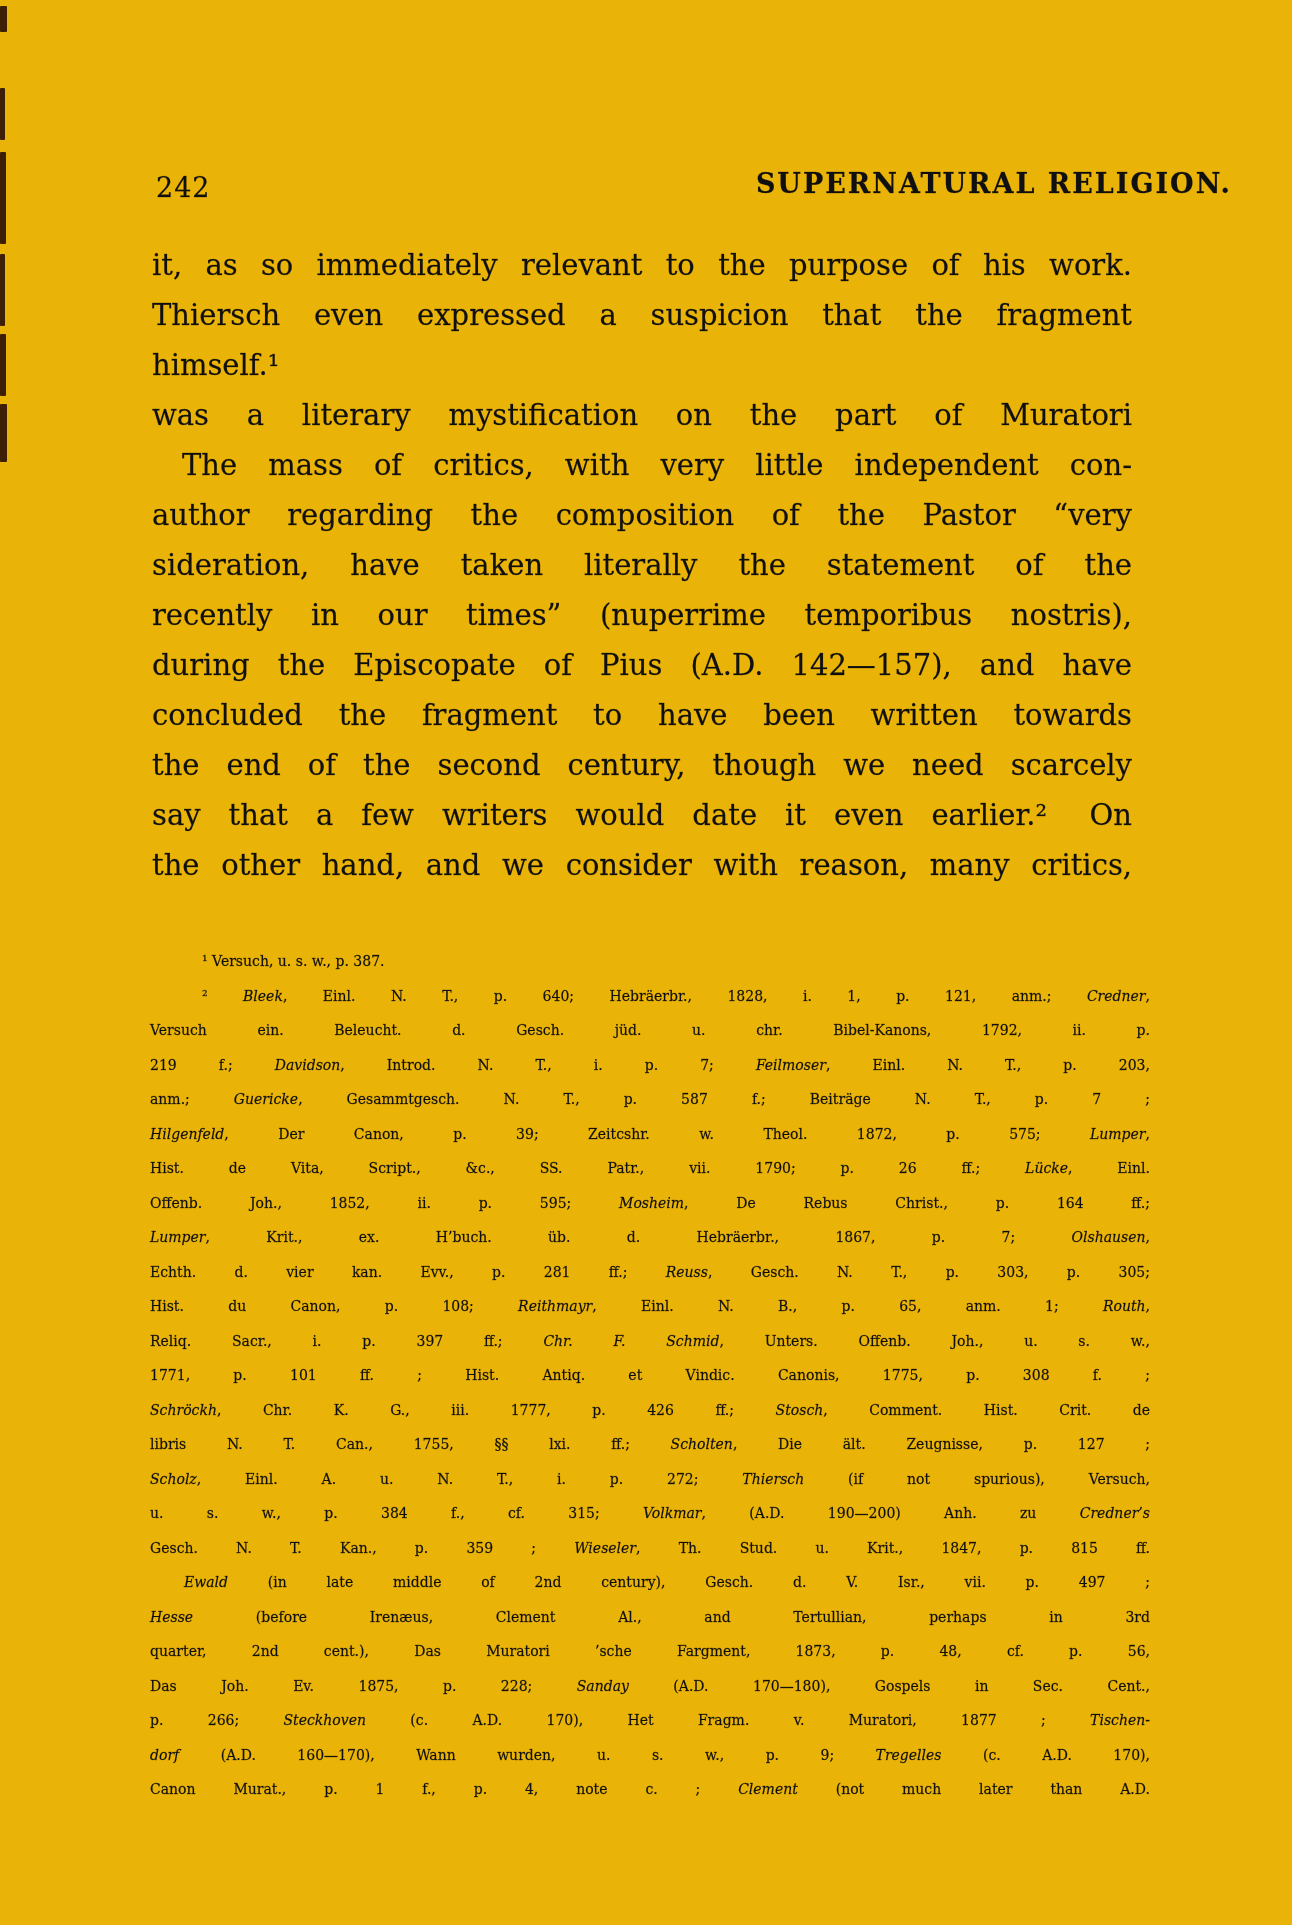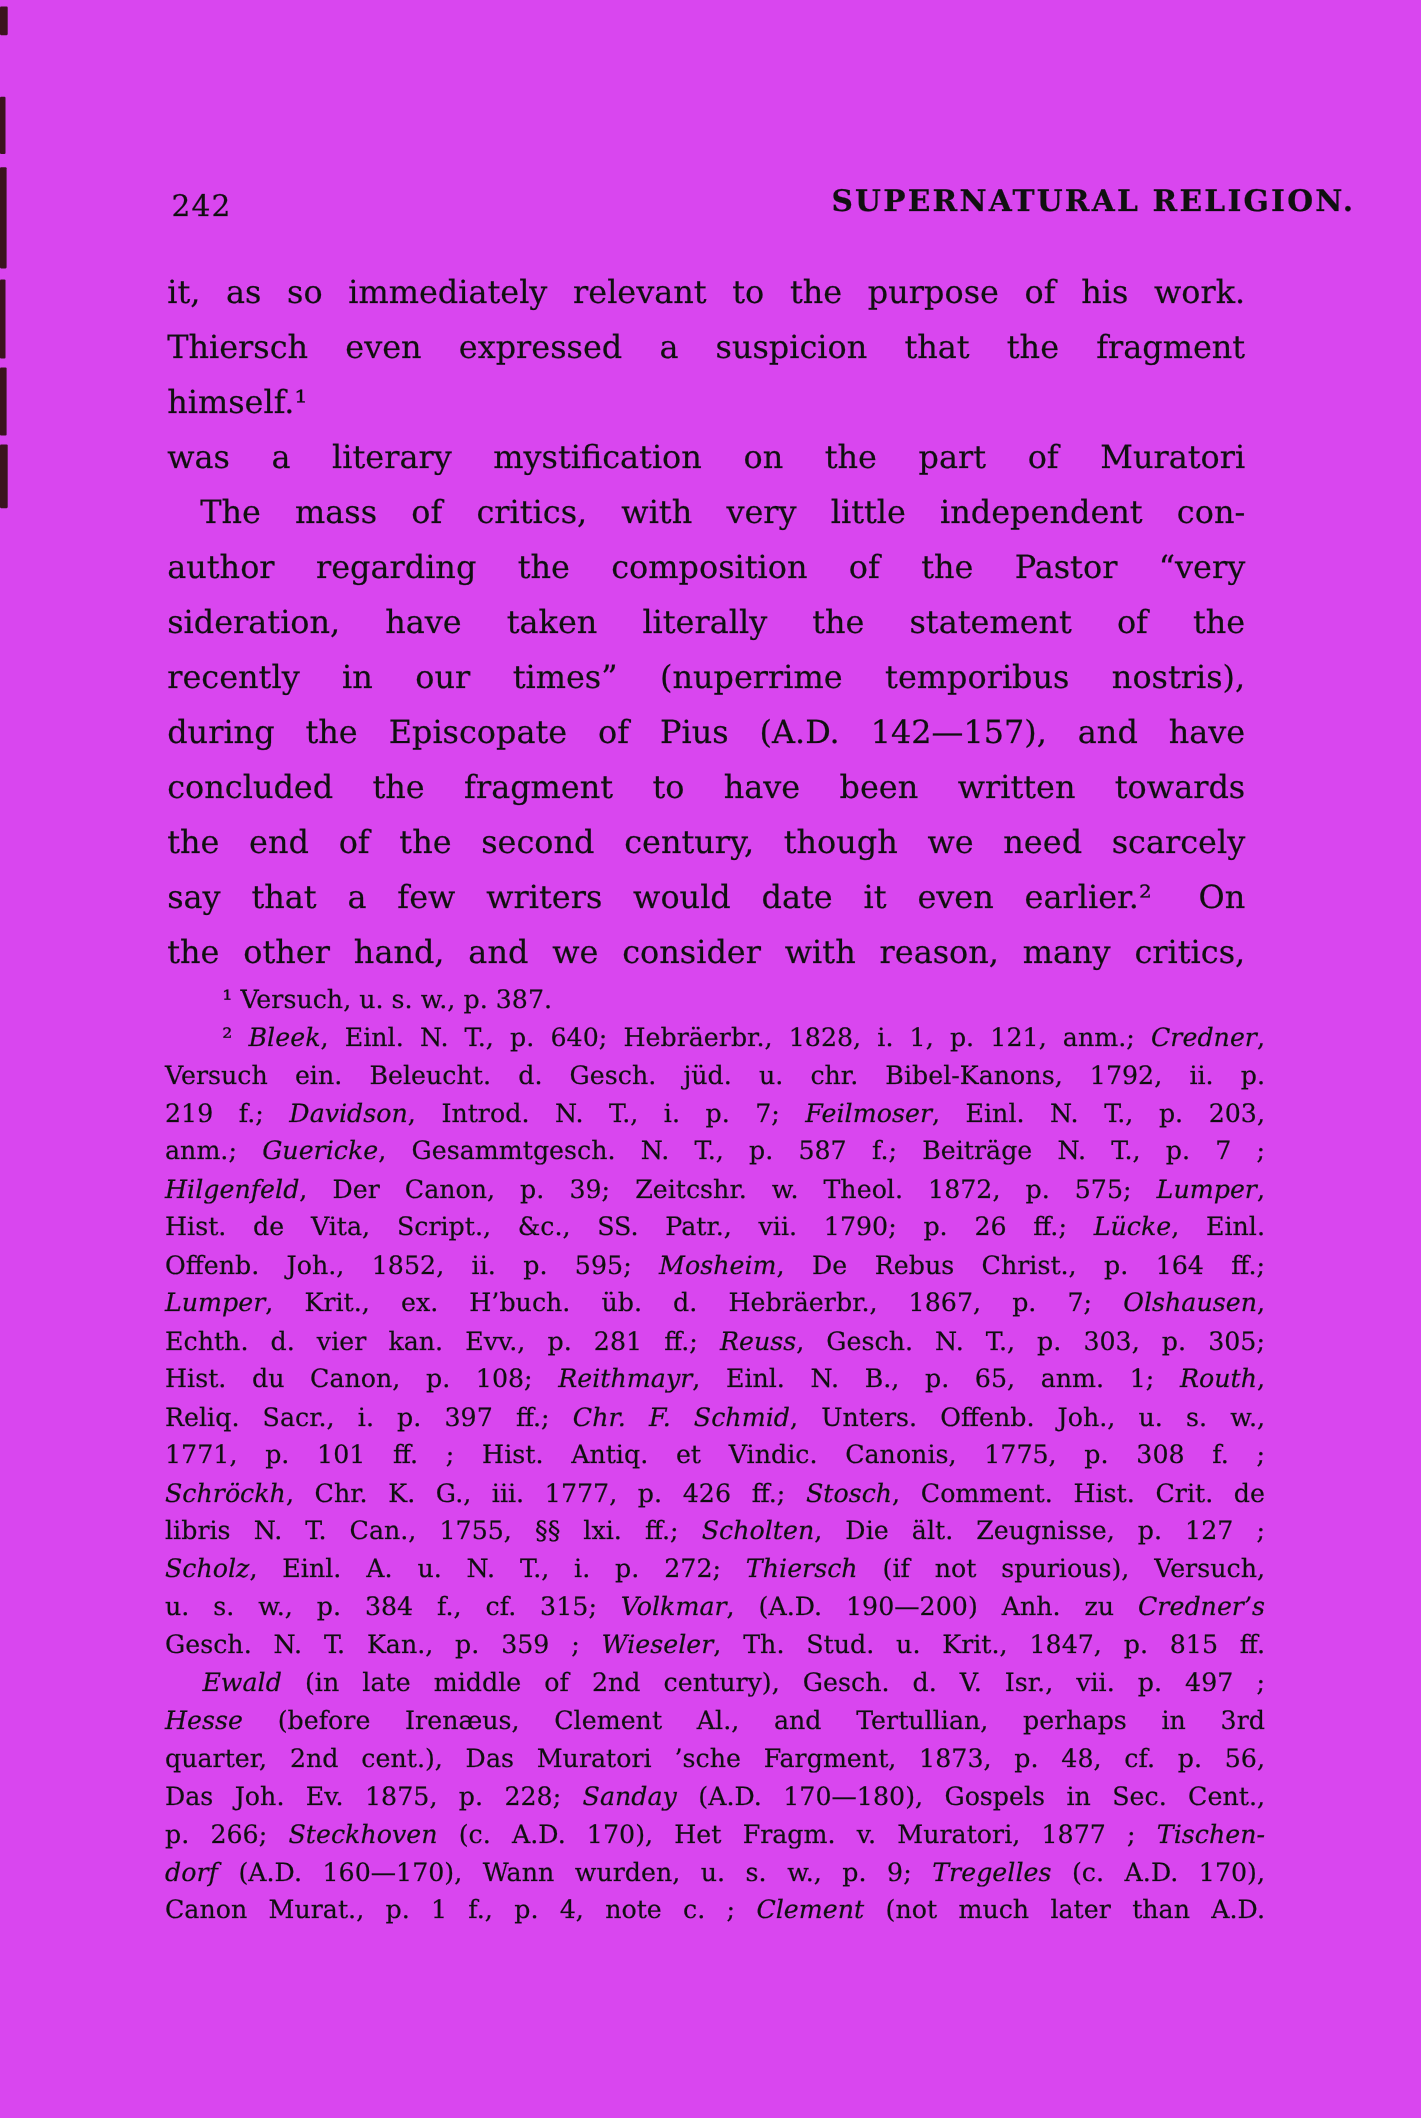--- a/index.html
+++ b/index.html
@@ -1,20 +1,20 @@
 <!DOCTYPE html>
 <html><head>
 <meta charset="utf-8">
 <style>
   html, body { margin: 0; padding: 0; background: #ffffff; }
   .page {
     position: relative;
     width: 1292px;
     height: 1925px;
-    background: #d946ef;
+    background: #eab308;
     font-family: "DejaVu Serif", serif;
     color: #101010;
     overflow: hidden;
     -webkit-text-stroke: 0.3px rgba(10,10,10,0.55);
   }
   
   .edge-marks { position: absolute; left: 0; top: 0; width: 12px; height: 500px; }
   .edge-marks .mark { position: absolute; left: 0; border-radius: 1px; opacity: 0.9; }
 
   .header { position: absolute; top: 166px; left: 152px; width: 1080px; height: 44px; }
@@ -22,22 +22,22 @@
   .running-title {
     position: absolute; left: 0; right: 0; top: 2px;
     text-align: right; font-size: 27px; font-weight: bold; letter-spacing: 2px;
   }
 
   .bodytext {
     position: absolute; top: 240px; left: 152px; width: 980px;
     font-size: 29px; line-height: 50px;
   }
   .footnotes {
-    position: absolute; top: 892px; left: 150px; width: 1000px;
-    font-size: 23px; line-height: 34.5px;
+    position: absolute; top: 944px; left: 150px; width: 1000px;
+    font-size: 14px; line-height: 34.5px;
   }
 
   .line { text-align: justify; text-align-last: justify; white-space: normal; }
   .short-last .line.last { text-align-last: auto; }
   .para-body .line.indent { text-indent: 30px; }
   .footnote .line.indent { text-indent: 52px; }
   .footnote.ewald .line.indent { text-indent: 34px; }
   .it { font-style: italic; }
 </style>
 </head>

